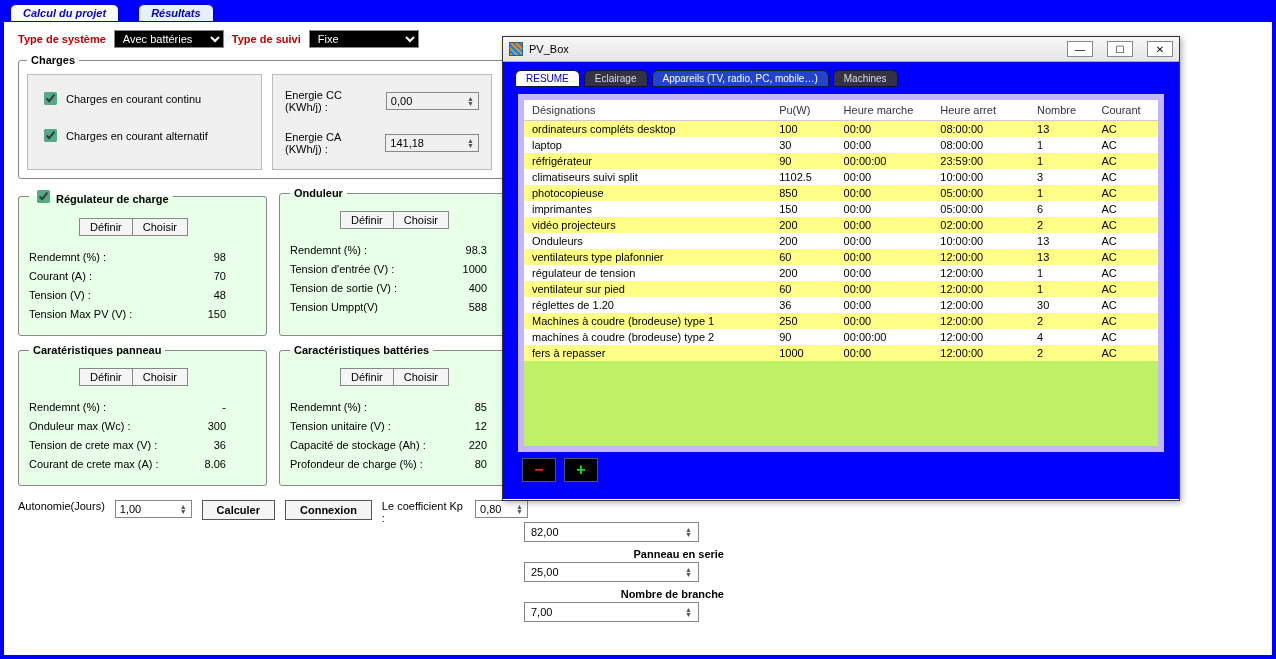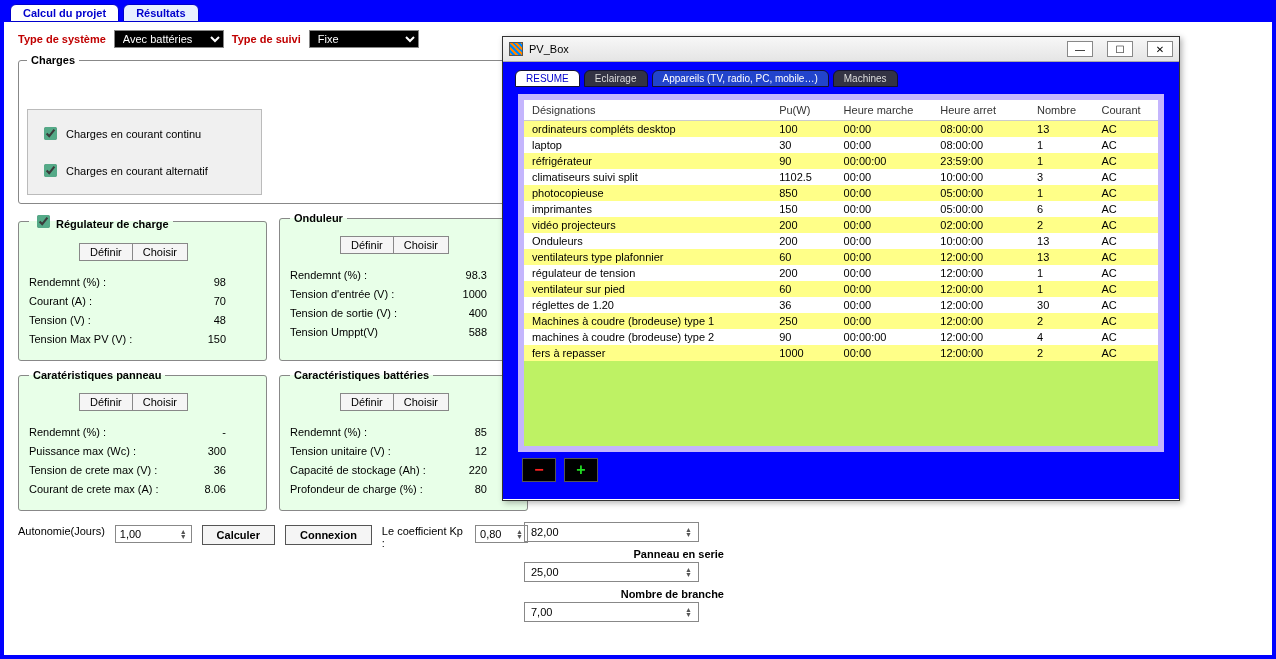--- a/index.html
+++ b/index.html
@@ -1,34 +1,34 @@
 <!DOCTYPE html>
 <html><head>
 <meta charset="utf-8">
 <style>
 * { box-sizing: border-box; font-family: Tahoma, Arial, sans-serif; font-size: 11px; }
 body { margin: 0; padding: 0; background: #fff; width: 1276px; height: 659px; position: relative; overflow: hidden; }
 
 .main-frame { border: 4px solid #0000ff; background: #fff; width: 1276px; height: 659px; position: relative; }
 
-.top-tabs { display: flex; gap: 4px; padding: 0 6px; background: #0000ff; }
+.top-tabs { display: flex; gap: 19px; padding: 0 6px; background: #0000ff; font-style: italic; }
 .top-tab { background: #e8f0ff; border-radius: 6px 6px 0 0; padding: 2px 12px; color: #0000cc; font-weight: bold; cursor: pointer; border: 1px solid #0000cc; }
 .top-tab.active { background: #fff; }
 
 .content { padding: 8px 14px; position: relative; height: calc(100% - 20px); }
 
 .row { display: flex; align-items: center; gap: 8px; margin-bottom: 6px; }
 .label-red { color: #c00000; font-weight: bold; }
 select.combo { border: 1px solid #888; background: #000; color: #fff; padding: 1px 4px; min-width: 110px; height: 18px; }
 
 fieldset { border: 1px solid #888; border-radius: 3px; padding: 8px 10px; margin: 0 0 8px 0; }
 legend { padding: 0 4px; font-weight: bold; }
 
 .charges-row { display: flex; gap: 10px; }
-.charge-box { border: 1px solid #bbb; background: #f0f0f0; padding: 14px 12px; display: flex; flex-direction: column; gap: 18px; margin-top: 35px; }
+.charge-box { border: 1px solid #bbb; background: #f0f0f0; padding: 14px 12px; display: flex; flex-direction: column; gap: 18px; }
 .charge-box.left { width: 235px; }
 .charge-box.right { width: 220px; }
 .chk-line { display: flex; align-items: center; gap: 6px; }
 .num-input { border: 1px solid #888; padding: 2px 4px; width: 100px; display: inline-flex; align-items: center; justify-content: space-between; }
 .spin { display: inline-flex; flex-direction: column; line-height: 5px; font-size: 7px; color: #555; }
 
 .two-col { display: flex; gap: 12px; }
 .two-col > fieldset { flex: 1; }
 
 .green-fs { background: #e8ffe8; }
@@ -104,20 +104,36 @@
           <div class="charge-box left">
             <label class="chk-line">
               <input type="checkbox" checked="" style="">
               <span>Charges en courant continu</span>
             </label>
             <label class="chk-line">
               <input type="checkbox" checked="" style="">
               <span>Charges en courant alternatif</span>
             </label>
           </div>
+          <div class="charge-box right">
+            <div class="chk-line">
+              <span>Energie CC (KWh/j) :</span>
+              <span class="num-input">
+                <span>0,00</span>
+                <span class="spin">▲<br>▼</span>
+              </span>
+            </div>
+            <div class="chk-line">
+              <span>Energie CA (KWh/j) :</span>
+              <span class="num-input">
+                <span>141,18</span>
+                <span class="spin">▲<br>▼</span>
+              </span>
+            </div>
+          </div>
         </div>
       </fieldset>
 
       <div class="two-col">
         <fieldset class="green-fs">
           <legend><input type="checkbox" checked="" style=""> <span>Régulateur de charge</span></legend>
           <div class="btn-pair">
             <button>Définir</button>
             <button>Choisir</button>
           </div>
@@ -173,21 +189,21 @@
           <div class="btn-pair">
             <button>Définir</button>
             <button>Choisir</button>
           </div>
           <div id="pan-rows">
               <div class="kv">
                 <span class="k">Rendemnt (%) :</span>
                 <span class="v">-</span>
               </div>
               <div class="kv">
-                <span class="k">Puissance max (Wc) :</span>
+                <span class="k">Onduleur max (Wc) :</span>
                 <span class="v">300</span>
               </div>
               <div class="kv">
                 <span class="k">Tension de crete max (V) :</span>
                 <span class="v">36</span>
               </div>
               <div class="kv">
                 <span class="k">Courant de crete max (A) :</span>
                 <span class="v">8.06</span>
               </div>

